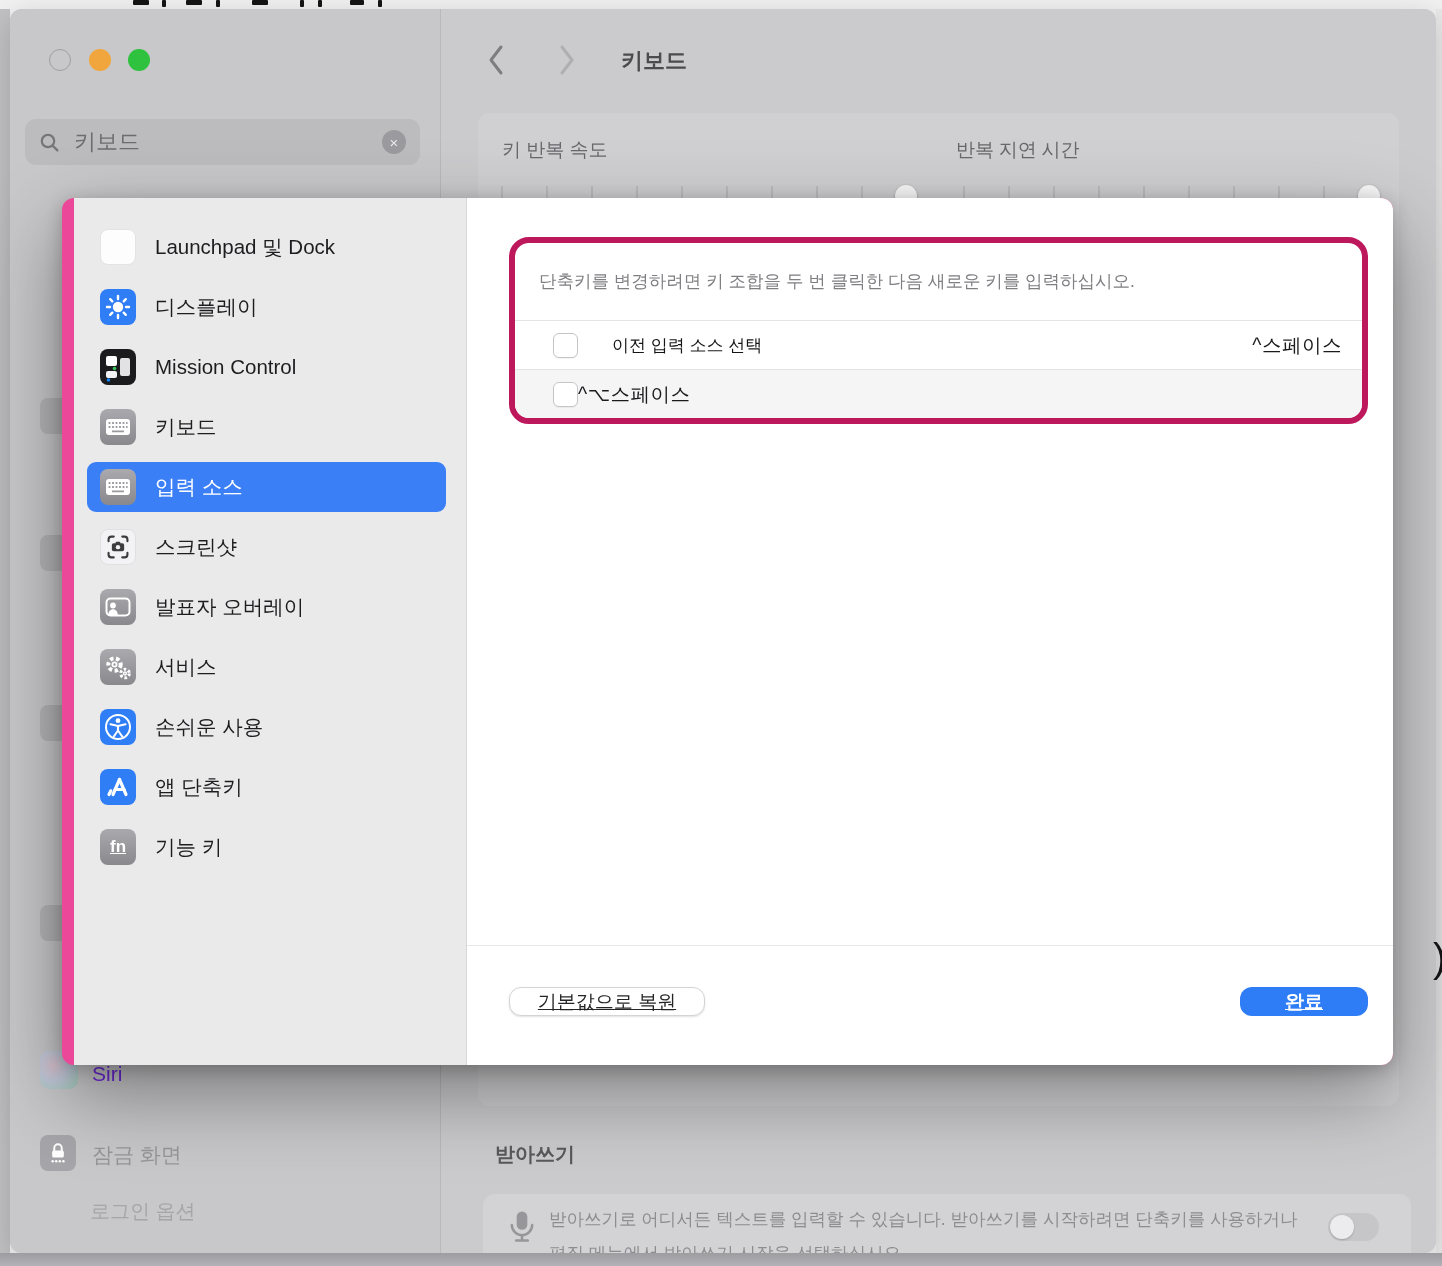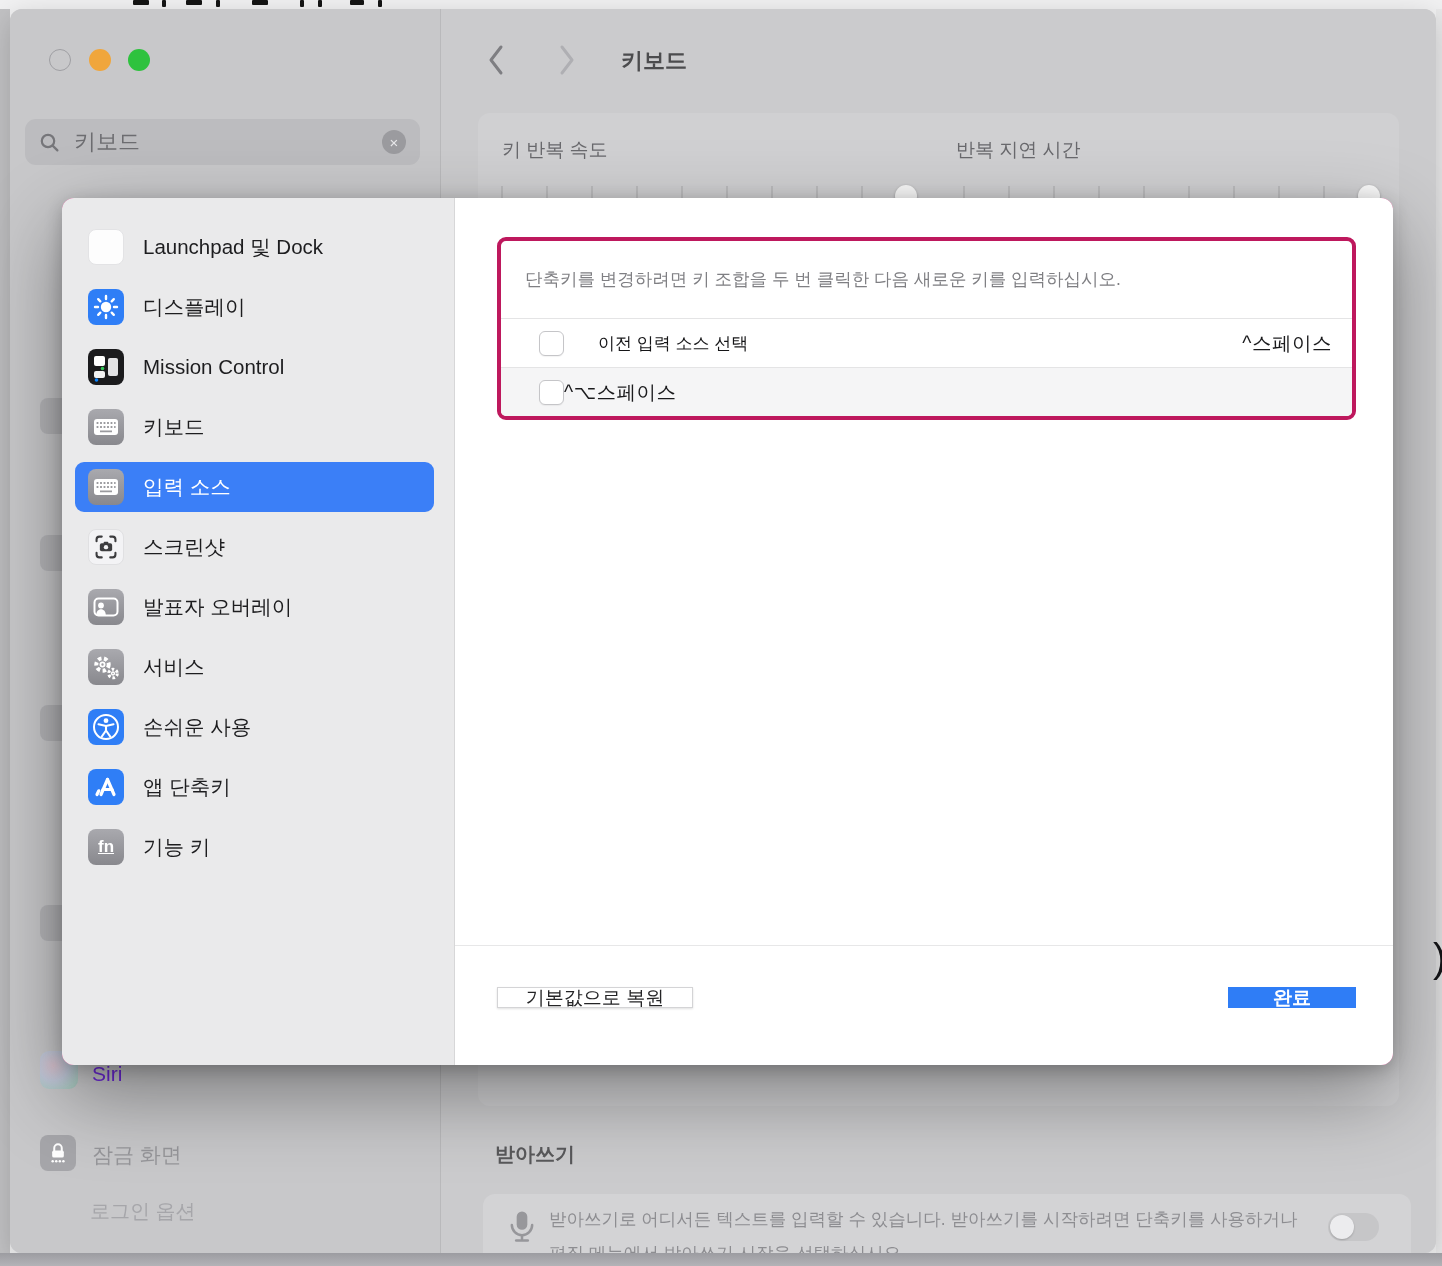--- a/index.html
+++ b/index.html
@@ -53,49 +53,49 @@
   .dict-heading{position:absolute;left:54px;top:1132px;font-size:20px;font-weight:bold;color:#59595b;}
   .dict-card{position:absolute;left:42px;top:1185px;width:928px;height:70px;border-radius:12px;background:#d3d3d5;overflow:hidden;}
   .dict-card .mic{position:absolute;left:24px;top:14px;}
   .dict-line{position:absolute;left:66px;font-size:17.5px;color:#8d8d91;white-space:nowrap;}
   .toggle{position:absolute;left:845px;top:19px;width:51px;height:28px;border-radius:14px;background:#c6c6c8;}
   .toggle .tknob{position:absolute;left:2px;top:2px;width:24px;height:24px;border-radius:50%;background:#ececee;
     box-shadow:0 1px 2px rgba(0,0,0,.2);}
 
   
   .sheet{position:absolute;left:62px;top:198px;width:1331px;height:867px;border-radius:12px;overflow:hidden;
-    display:flex;background:#ec4899;box-shadow:0 30px 80px rgba(0,0,0,.38), 0 4px 18px rgba(0,0,0,.22);z-index:20;}
+    display:flex;background:#ec4899;box-shadow:0 30px 80px rgba(0,0,0,.38), 0 4px 18px rgba(0,0,0,.22);z-index:20;padding-left:12px;}
   .sheet-sidebar{flex:none;width:393px;background:#eaeaeb;border-right:1px solid #d7d7d8;padding-top:24px;}
   .side-item{height:50px;margin:0 20px 10px 13px;border-radius:9px;display:flex;align-items:center;padding-left:13px;}
   .side-item .label{margin-left:19px;font-size:20.5px;color:#1d1d1f;white-space:nowrap;}
   .side-item.selected{background:#3b7ff7;}
   .side-item.selected .label{color:#fff;}
   .sicon{flex:none;width:36px;height:36px;border-radius:8px;position:relative;overflow:hidden;
     display:flex;align-items:center;justify-content:center;}
   .sicon svg{display:block;}
   .gray-grad{background:linear-gradient(#a9a9ae,#88888d);}
   .blue-bg{background:#2f7ef6;}
   .launch{background:#fdfdfd;border:1px solid #e3e3e5;display:grid;grid-template-columns:repeat(3,7px);
     grid-auto-rows:7px;gap:3px;align-content:center;justify-content:center;}
   .launch span{border-radius:1.5px;display:block;}
   .mc{background:#1b1b1d;}
   .shot{background:#f3f3f5;border:1px solid #e0e0e2;}
   .fnicon{color:#fff;font-size:17px;font-weight:600;text-decoration:underline;}
 
   .sheet-content{flex:1;position:relative;background:#fff;}
-  .sc-table{position:absolute;left:42px;top:39px;width:859px;border:4px solid #be185d;border-radius:9px;background:#fff;overflow:hidden;}
+  .sc-table{position:absolute;left:42px;top:39px;width:859px;border:6px solid #be185d;border-radius:20px;background:#fff;overflow:hidden;}
   .instr{padding:26px 24px 27px;font-size:17.5px;color:#7f7f83;}
   .srow{height:49px;display:flex;align-items:center;border-top:1px solid #e4e4e5;padding:0 20px 0 38px;}
   .srow.alt{background:#f5f5f6;}
   .cb{flex:none;width:25px;height:25px;border:1.5px solid #c5c5c8;border-radius:6px;background:#fff;
     box-shadow:0 1px 1px rgba(0,0,0,.05);}
   .rlabel{margin-left:34px;font-size:17px;color:#151517;flex:1;}
   .rshort{font-size:19.5px;color:#1b1b1d;letter-spacing:.5px;}
   .footer-divider{position:absolute;left:0;right:0;top:747px;height:1px;background:#e7e7e8;}
-  .btn{position:absolute;top:789px;height:21px;border-radius:0;display:flex;align-items:center;justify-content:center;font-size:19px;}
+  .btn{position:absolute;top:789px;height:29px;border-radius:12px;display:flex;align-items:center;justify-content:center;font-size:19px;text-decoration:underline;}
   .btn-restore{left:42px;width:196px;background:#fff;border:1px solid #d4d4d6;color:#242426;
     box-shadow:0 1px 2px rgba(0,0,0,.12);}
   .btn-done{left:773px;width:128px;background:#2f7df6;color:#fff;font-weight:600;}
 </style>
 </head>
 <body>
 
 <div class="screen">
 
   <div>
@@ -157,21 +157,21 @@
       <svg class="chev" style="left:44px;" width="22" height="34" viewBox="0 0 22 34">
         <polyline points="16,4 6,17 16,30" fill="none" stroke="#7e7e82" stroke-width="3" stroke-linecap="round" stroke-linejoin="round"></polyline>
       </svg>
       <svg class="chev" style="left:115px;" width="22" height="34" viewBox="0 0 22 34">
         <polyline points="6,4 16,17 6,30" fill="none" stroke="#afafb3" stroke-width="3" stroke-linecap="round" stroke-linejoin="round"></polyline>
       </svg>
       <div class="bg-title">키보드</div>
 
       <div class="bg-card">
         <div class="clabel" style="left:24px;">키 반복 속도</div>
-        <div class="clabel" style="left:478px;">반복 지연 시간</div>
+        <div class="clabel" style="left:478px;font-family:Liberation Serif, serif;">반복 지연 시간</div>
         <div class="ticks" style="left:23px;width:406px;"></div>
         <div class="ticks" style="left:485px;width:429px;"></div>
         <div class="knob" style="left:417px;"></div>
         <div class="knob" style="left:880px;"></div>
       </div>
 
       <div class="dict-heading">받아쓰기</div>
       <div class="dict-card">
         <svg class="mic" width="30" height="36" viewBox="0 0 31 34">
           <rect x="10" y="2" width="11" height="19" rx="5.5" fill="#97979b"></rect>

